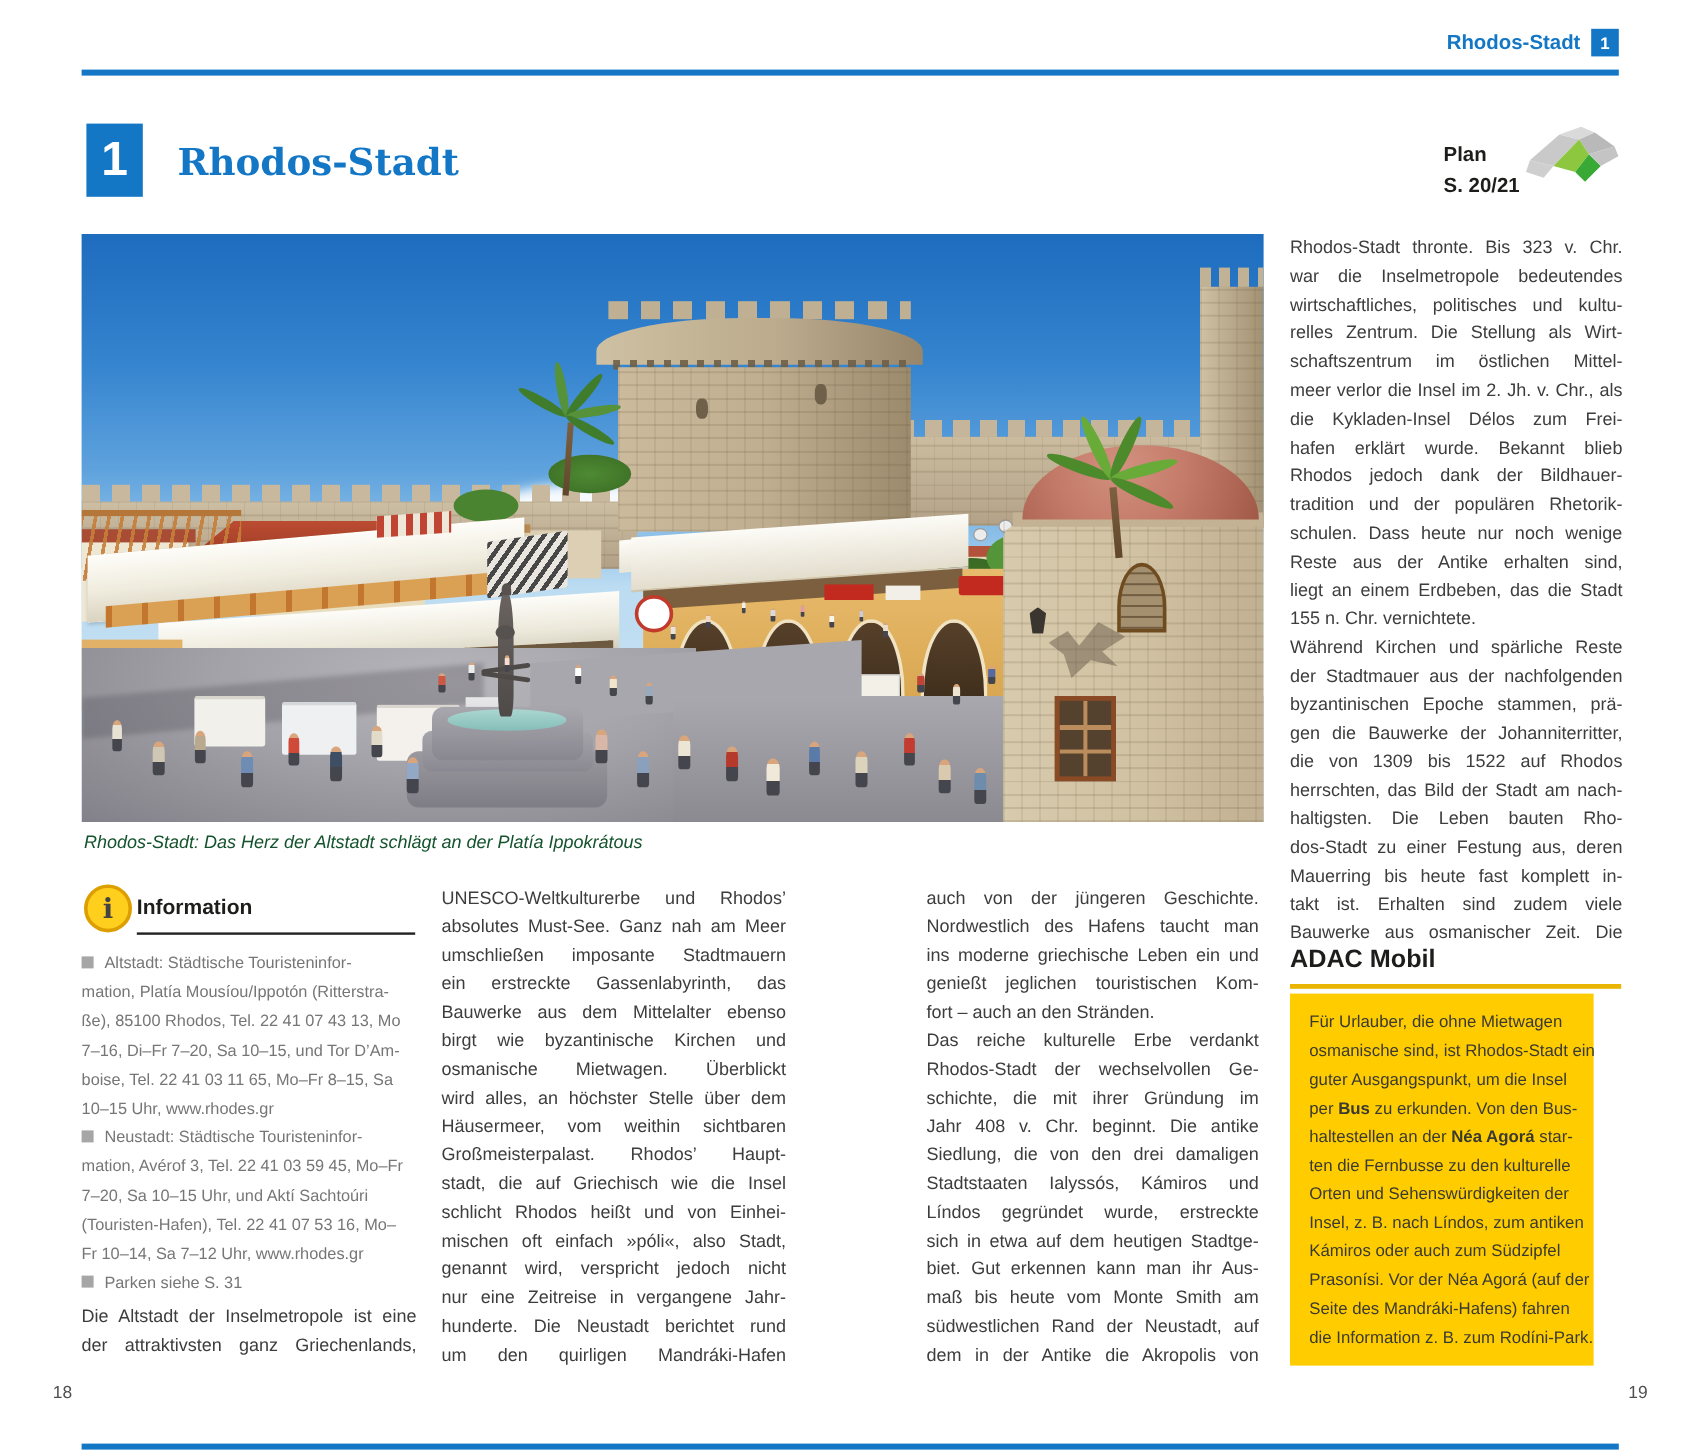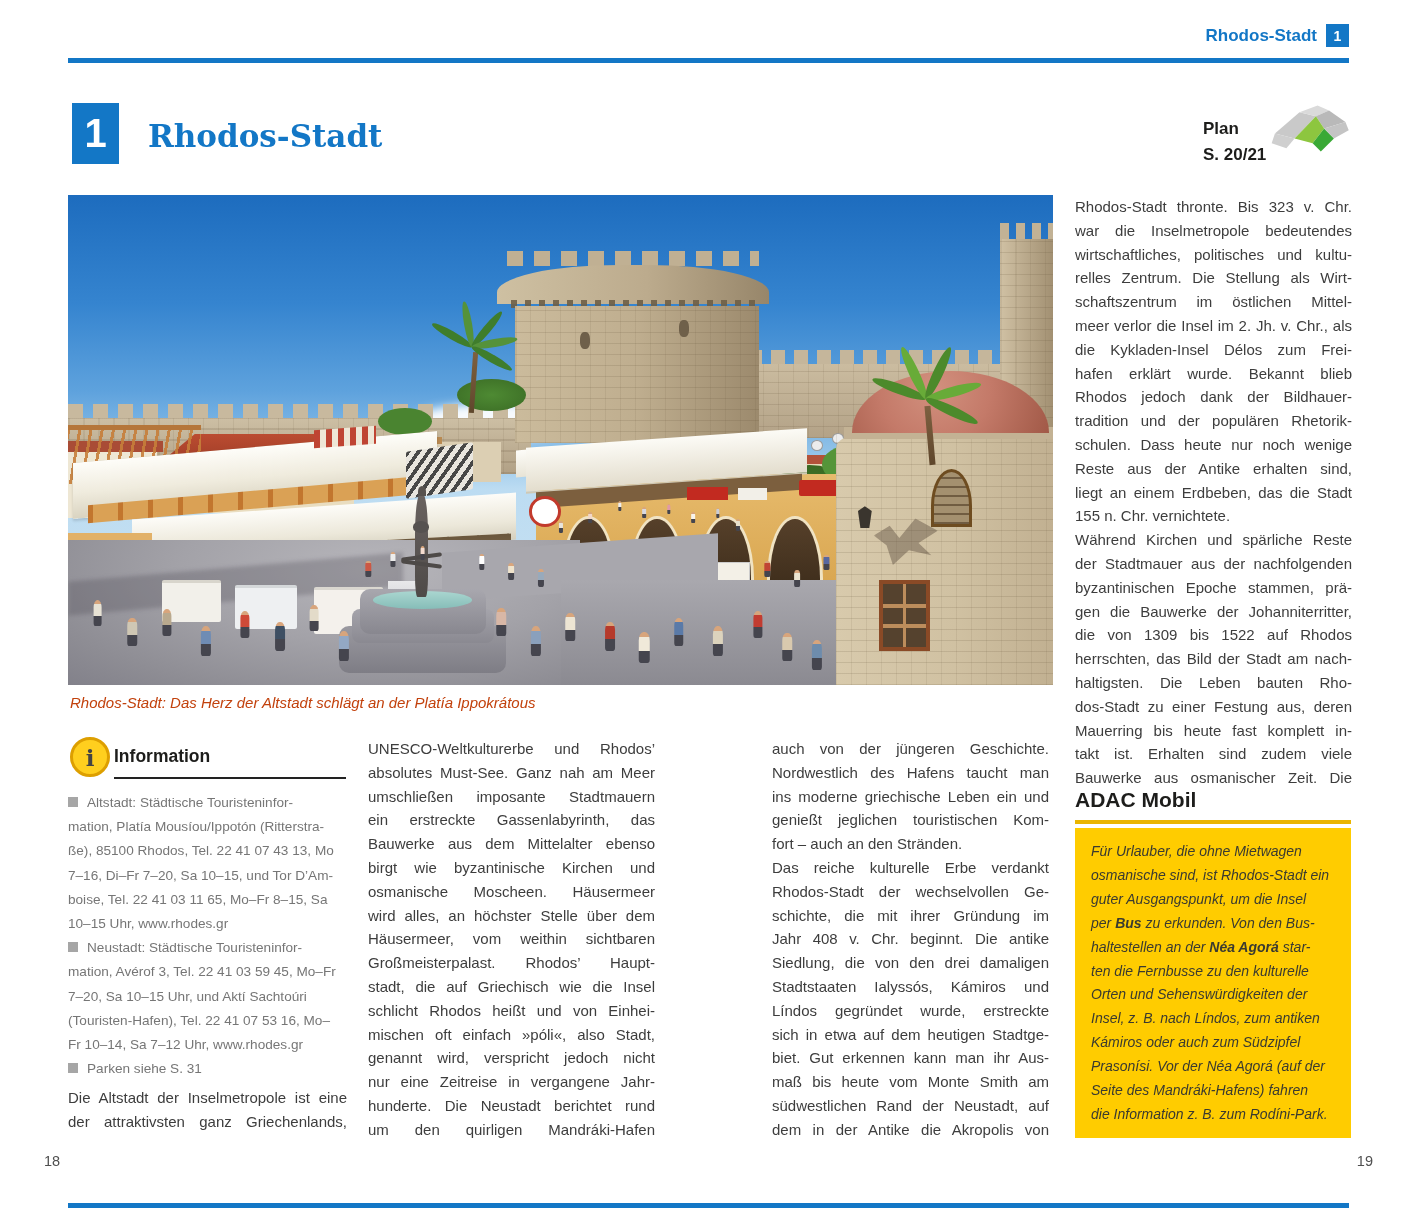--- a/index.html
+++ b/index.html
@@ -22,43 +22,43 @@
   
   .photo{position:absolute;left:68px;top:195px;width:985px;height:490px;overflow:hidden;
      background:linear-gradient(180deg,#1d6cbe 0%,#3584cf 22%,#5ea2dd 40%,#8fc1e8 52%,#bcdcf2 60%,#cfe4f0 100%);}
   .photo *{position:absolute;}
   .blocks::after{content:'';position:absolute;inset:0;
      background-image:repeating-linear-gradient(0deg,rgba(95,78,52,.16) 0 1.5px,transparent 1.5px 11px),
                       repeating-linear-gradient(90deg,rgba(95,78,52,.10) 0 1.5px,transparent 1.5px 15px);}
   .p-fig{border-radius:45% 45% 22% 22% / 28% 28% 12% 12%;}
   .leaf{width:58%;height:20%;border-radius:50%;left:46%;top:46%;transform-origin:0 50%;}
   
-  .caption{position:absolute;left:70px;top:694px;font-style:italic;font-size:15px;color:#c2410c;}
+  .caption{position:absolute;left:70px;top:694px;font-style:italic;font-size:15px;color:#14532d;}
   .infobox{position:absolute;left:68px;top:737px;width:280px;}
   .info-head{position:relative;height:40px;}
   .info-icon{position:absolute;left:2px;top:0;width:34px;height:34px;border-radius:50%;
      background:#ffcf1e;border:3px solid #dd9f00;color:#444;display:flex;align-items:center;justify-content:center;
      font-family:"DejaVu Serif",serif;font-weight:bold;font-size:23px;font-style:normal;}
   .info-title{position:absolute;left:46px;top:9px;font-weight:bold;font-size:17.5px;color:#1d1d1b;}
   .info-rule{margin-left:46px;width:232px;height:2px;background:#222;}
   .info-items{margin-top:12px;font-size:13.6px;line-height:24.2px;color:#767676;}
   .bullet{display:inline-block;width:10px;height:10px;background:#a6a6a6;margin-right:9px;}
   
   .col{position:absolute;font-size:15px;line-height:23.8px;color:#3d3d3d;}
   .c1{left:68px;top:1086px;width:279px;}
   .c2{left:368px;top:737px;width:287px;}
   .c3{left:772px;top:737px;width:277px;}
   .c4{left:1075px;top:195px;width:277px;}
   .tline{white-space:nowrap;text-align:justify;text-align-last:justify;}
   .tline.rag{text-align:left;text-align-last:auto;}
   
   .adac-head{position:absolute;left:1075px;top:788px;margin:0;font-size:21px;font-weight:bold;color:#1d1d1b;}
   .yellow-rule{position:absolute;left:1075px;top:820px;width:276px;height:4px;background:var(--yellow-dark);}
-  .yellow-box{position:absolute;left:1075px;top:828px;width:276px;height:310px;background:var(--yellow);
-     box-sizing:border-box;padding:12px 10px 0 16px;font-size:14px;line-height:23.9px;color:#3a3a30;font-style:italic;}
+  .yellow-box{position:absolute;left:1075px;top:828px;width:253px;height:310px;background:var(--yellow);
+     box-sizing:border-box;padding:12px 10px 0 16px;font-size:14px;line-height:23.9px;color:#3a3a30;}
   .yellow-box .tline{text-align:left;text-align-last:auto;}
   .pagenum{position:absolute;top:1153px;font-size:14.5px;color:#4f4f4f;}
   .pagenum.l{left:44px;} .pagenum.r{right:44px;}
 </style>
 </head>
 <body>
 
 <div class="page">
 
   <div class="running-head">
@@ -259,21 +259,21 @@
       <div class="tline">Die Altstadt der Inselmetropole ist eine</div>
       <div class="tline">der attraktivsten ganz Griechenlands,</div>
     </div>
   <div class="col c2">
       <div class="tline">UNESCO-Weltkulturerbe und Rhodos’</div>
       <div class="tline">absolutes Must-See. Ganz nah am Meer</div>
       <div class="tline">umschließen imposante Stadtmauern</div>
       <div class="tline">ein erstreckte Gassenlabyrinth, das</div>
       <div class="tline">Bauwerke aus dem Mittelalter ebenso</div>
       <div class="tline">birgt wie byzantinische Kirchen und</div>
-      <div class="tline">osmanische Moscheen. Häusermeer</div>
+      <div class="tline">osmanische Mietwagen. Überblickt</div>
       <div class="tline">wird alles, an höchster Stelle über dem</div>
       <div class="tline">Häusermeer, vom weithin sichtbaren</div>
       <div class="tline">Großmeisterpalast. Rhodos’ Haupt-</div>
       <div class="tline">stadt, die auf Griechisch wie die Insel</div>
       <div class="tline">schlicht Rhodos heißt und von Einhei-</div>
       <div class="tline">mischen oft einfach »póli«, also Stadt,</div>
       <div class="tline">genannt wird, verspricht jedoch nicht</div>
       <div class="tline">nur eine Zeitreise in vergangene Jahr-</div>
       <div class="tline">hunderte. Die Neustadt berichtet rund</div>
       <div class="tline">um den quirligen Mandráki-Hafen</div>

